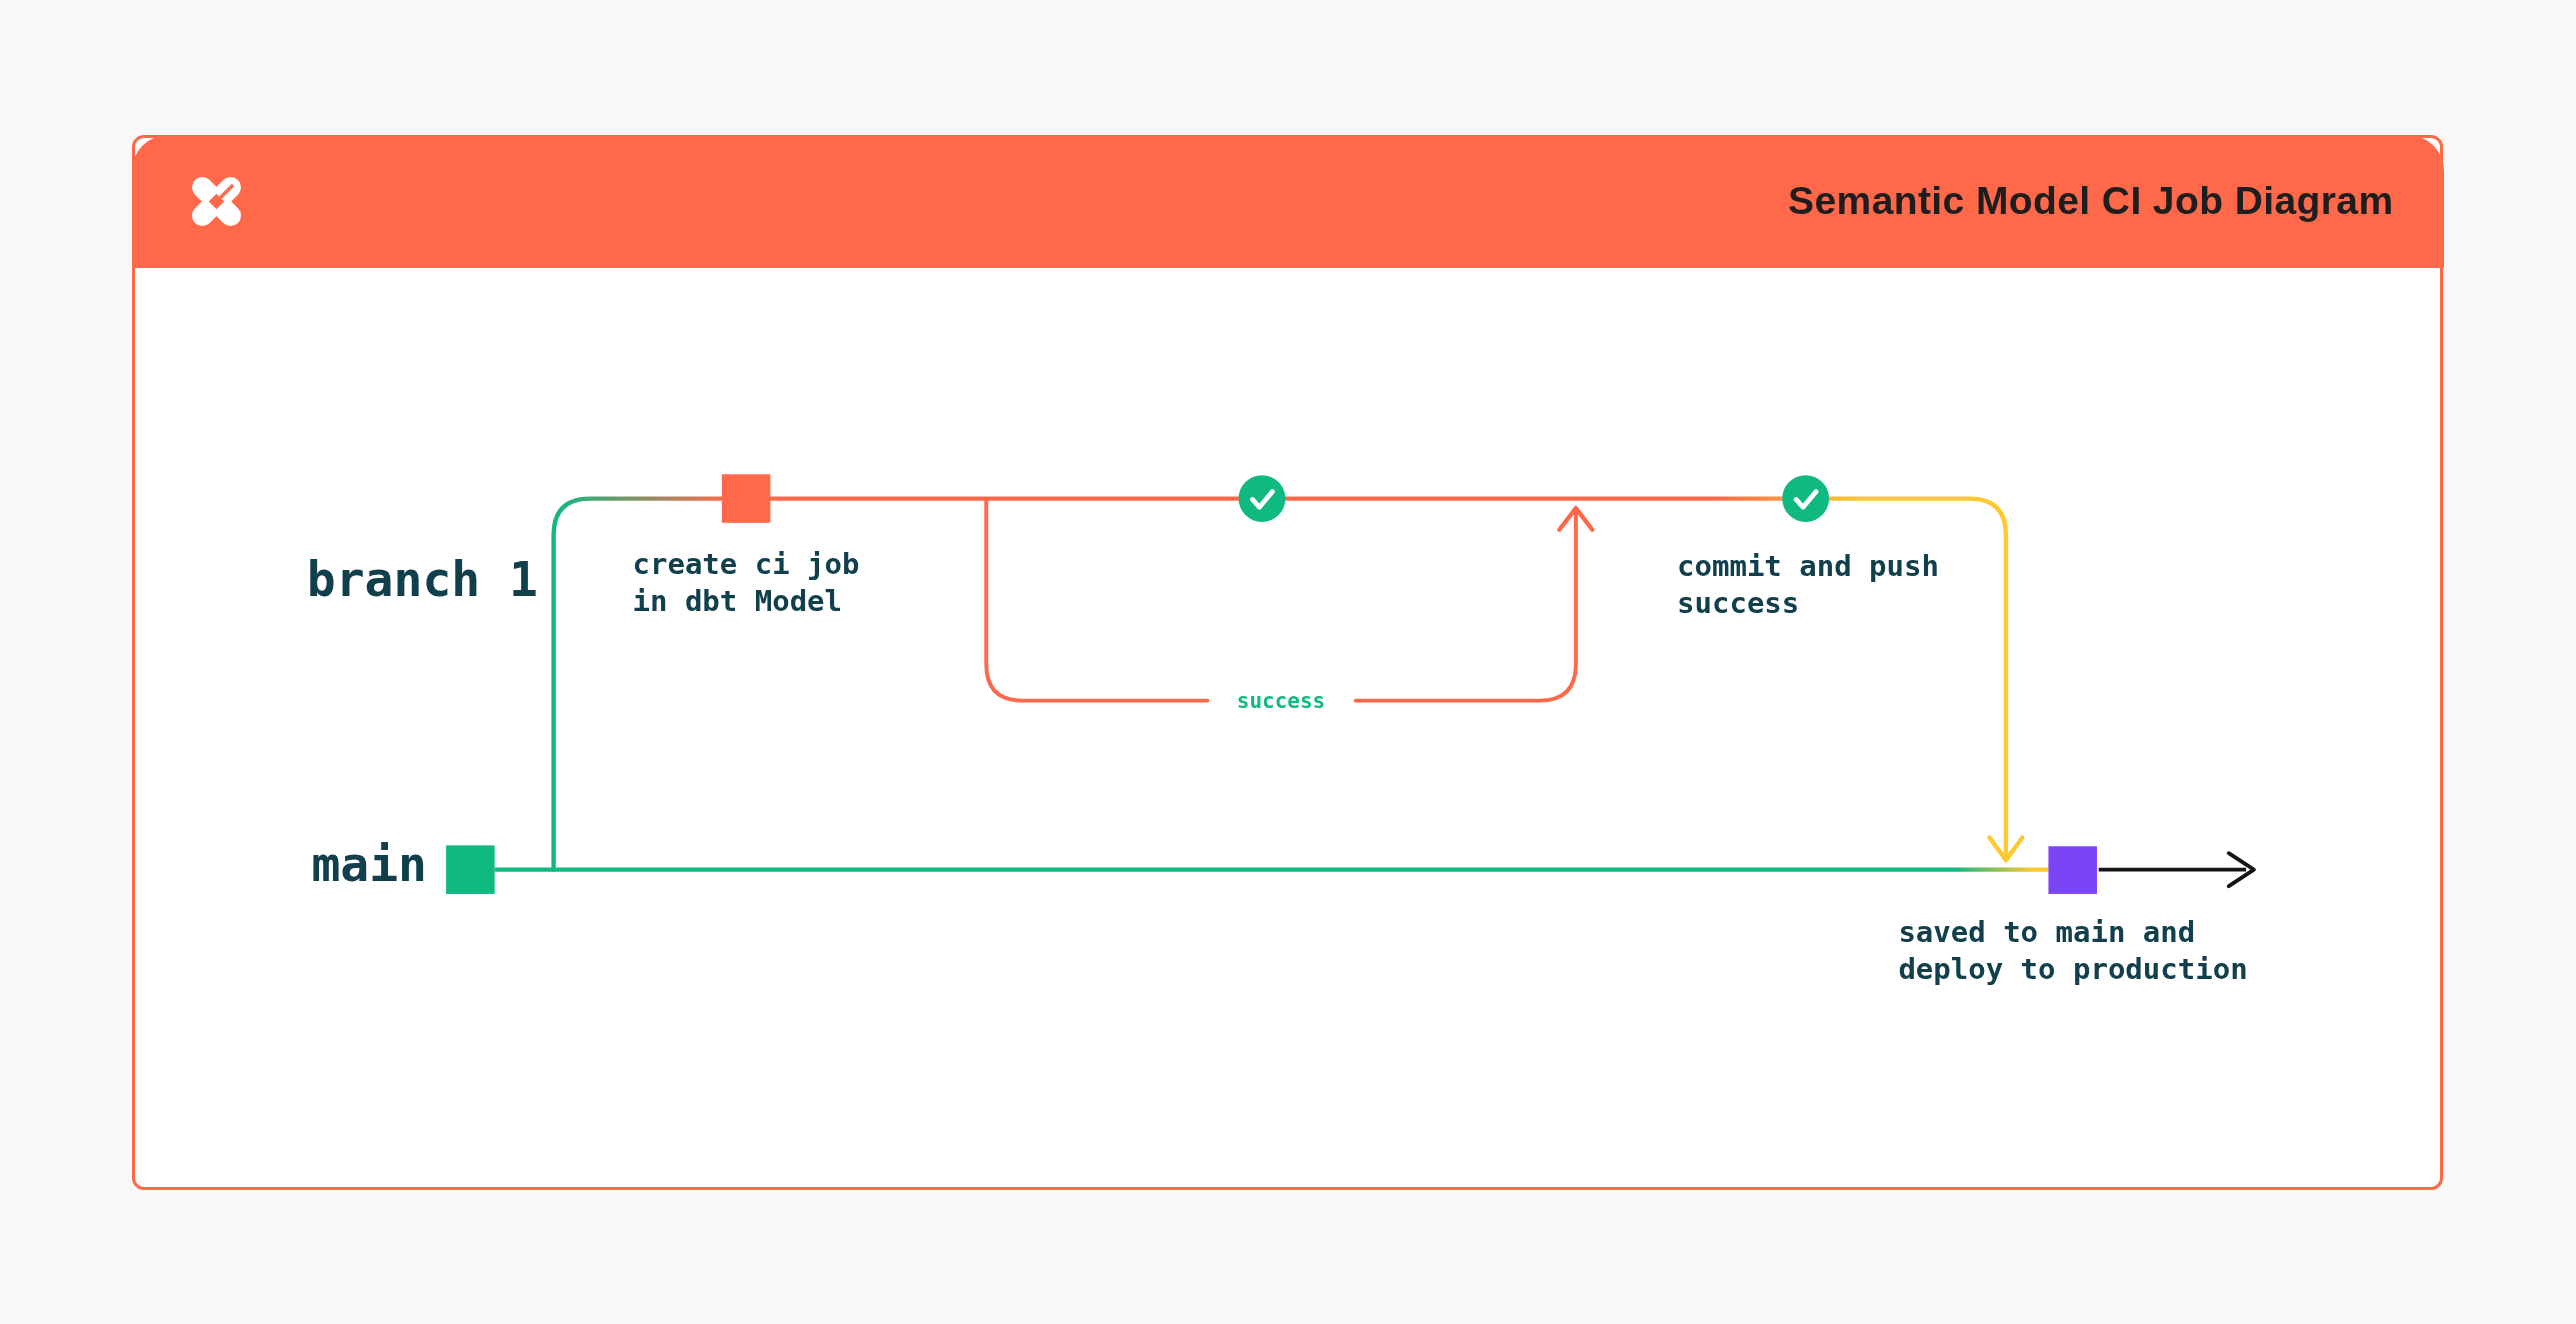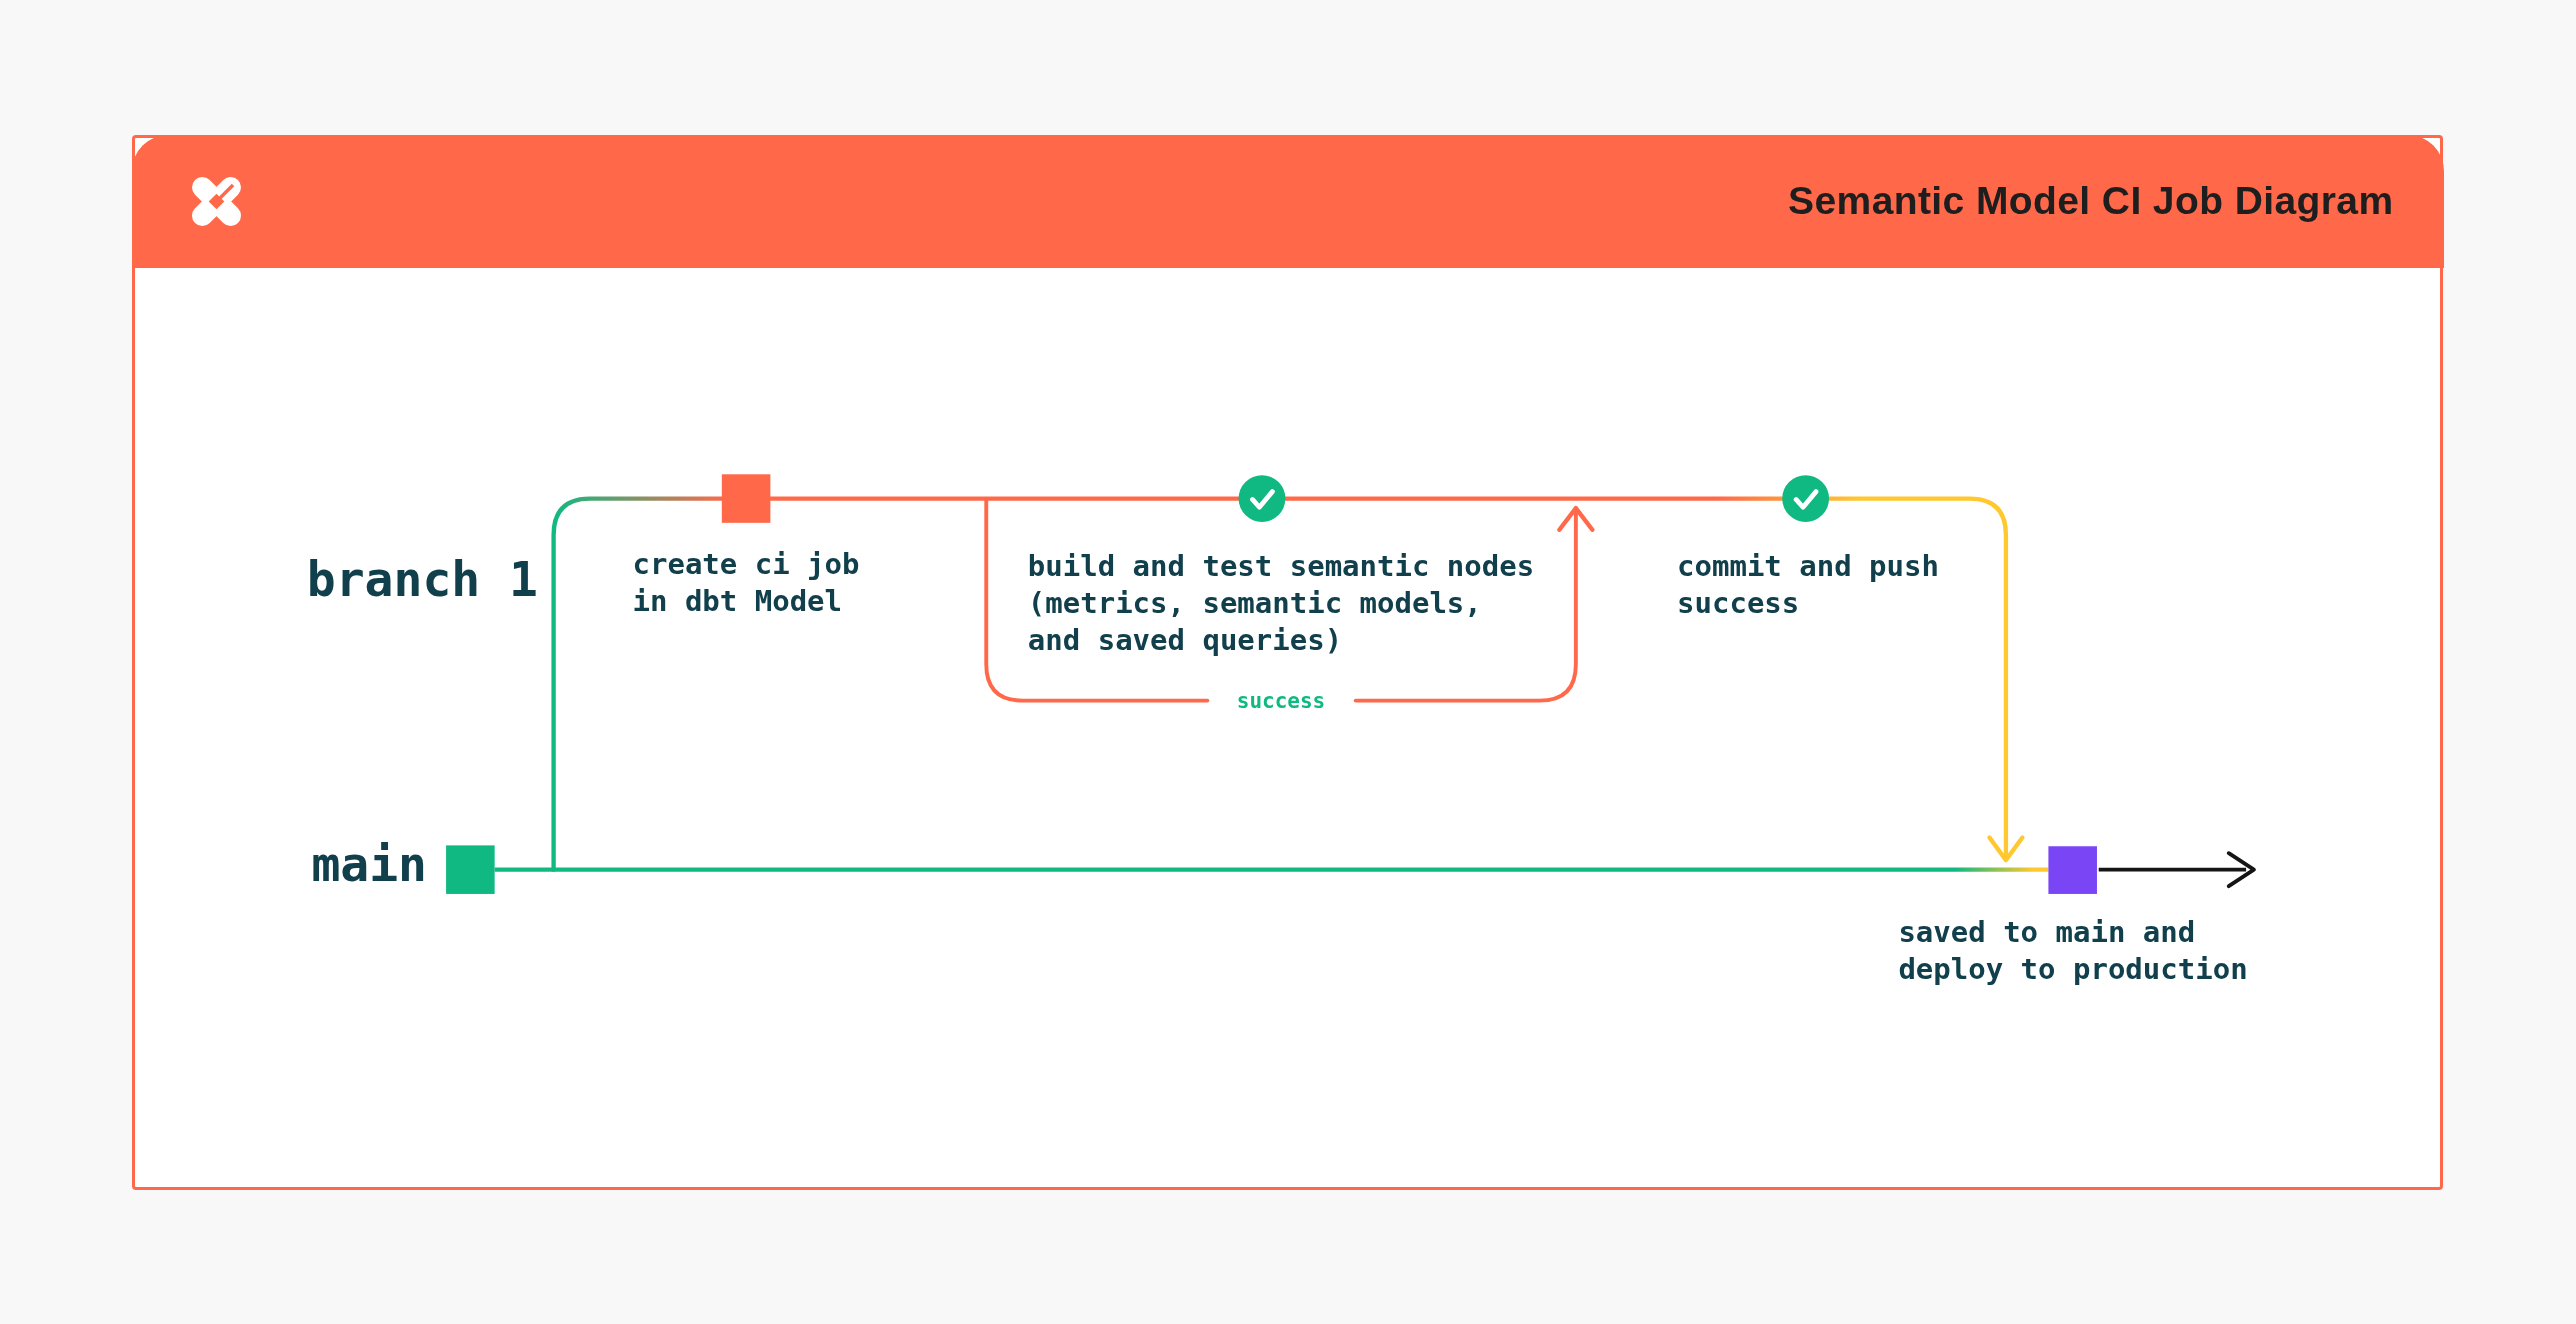--- a/index.html
+++ b/index.html
@@ -10,21 +10,21 @@
     background: #F8F8F8;
     font-family: "DejaVu Sans Mono", monospace;
     overflow: hidden;
   }
   .card {
     position: absolute;
     left: 132px; top: 135px;
     width: 2311px; height: 1055px;
     background: #ffffff;
     border: 3.5px solid #FF694A;
-    border-radius: 4px;
+    border-radius: 12px;
     box-sizing: border-box;
   }
   .card-header {
     position: absolute;
     left: -3.5px; top: -3.5px; right: -3.5px;
     height: 133px;
     background: #FF694A;
     border-radius: 36px 36px 0 0;
     display: flex;
     align-items: center;
@@ -134,25 +134,20 @@
   </svg>
 
   <div class="track-label" style="right: 2038px; top: 555px;">branch 1</div>
   <div class="track-label" style="right: 2149px; top: 840px;">main</div>
 
   <div class="node-label" style="left: 746px; top: 546px;">
     <div>create ci job</div>
     <div>in dbt Model</div>
   </div>
 
-  <div class="node-label" style="left: 1281px; top: 548px;">
-    <div>build and test semantic nodes</div>
-    <div>(metrics, semantic models,</div>
-    <div>and saved queries)</div>
-  </div>
 
   <div class="node-label" style="left: 1808px; top: 548px;">
     <div>commit and push</div>
     <div>success</div>
   </div>
 
   <div class="node-label" style="left: 2073px; top: 914px;">
     <div>saved to main and</div>
     <div>deploy to production</div>
   </div>

